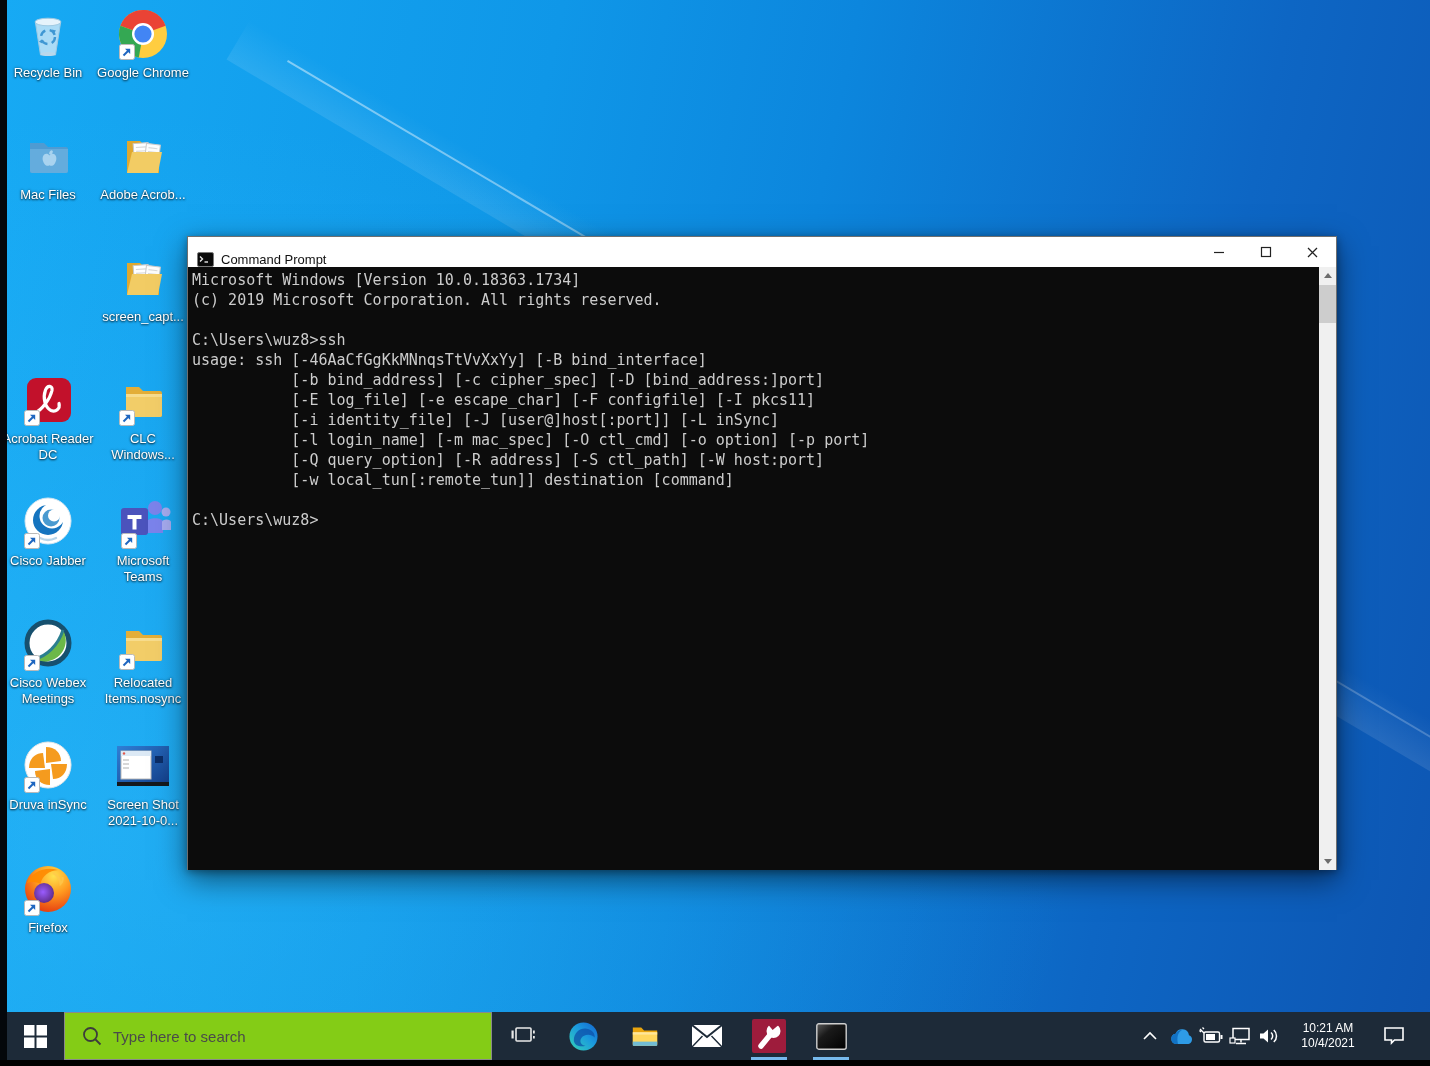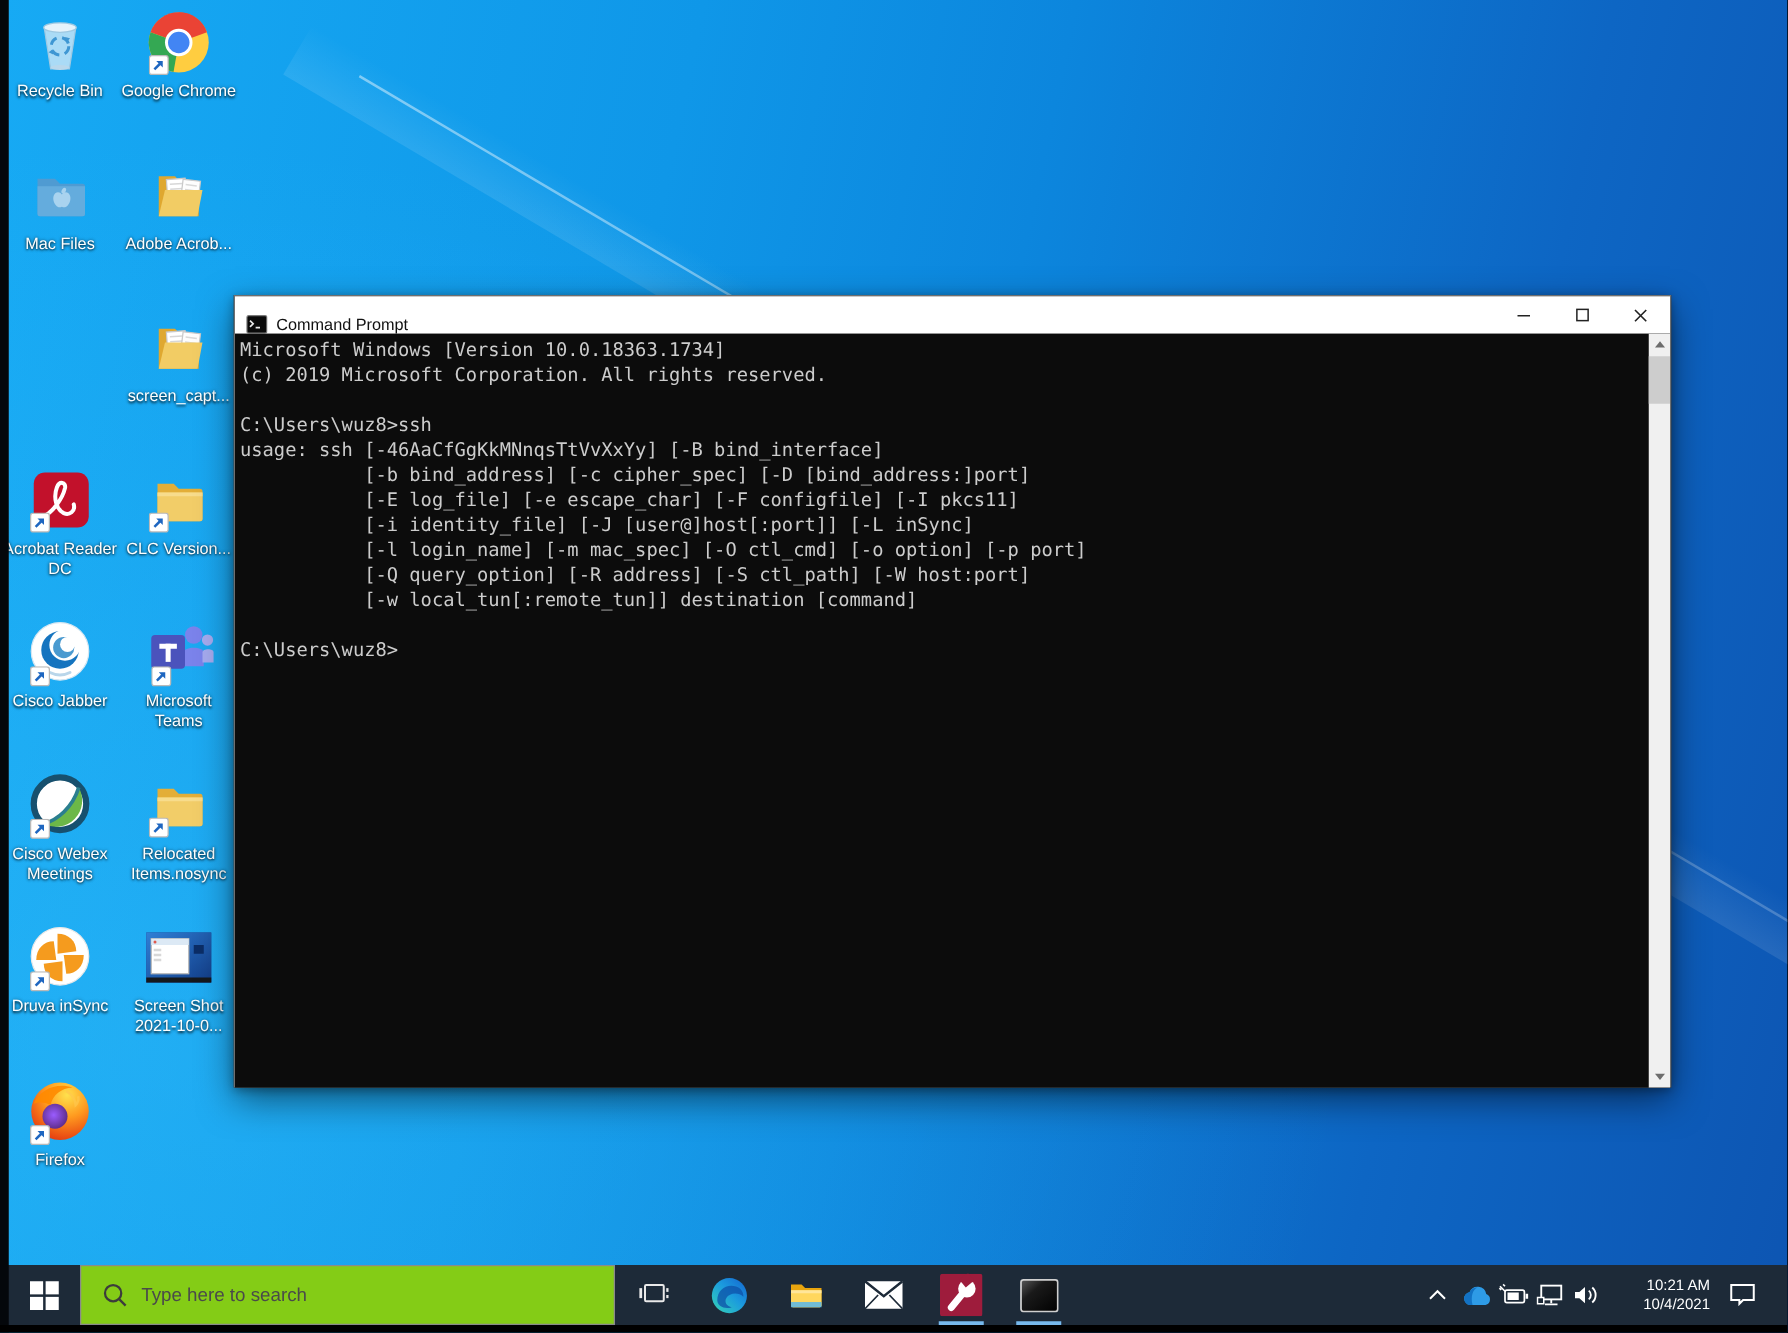--- a/index.html
+++ b/index.html
@@ -56,21 +56,21 @@
              display:block; }
   .tb-tile { position:absolute; top:0; height:48px; display:flex; align-items:center; justify-content:center; }
   .tb-underline { position:absolute; left:5px; right:5px; bottom:0; height:3px; background:#76b9ed; }
   .searchbox { position:absolute; left:64px; top:0; width:428px; height:48px; background:#84cc16;
                border:1px solid #8a8a8a; display:flex; align-items:center; }
   .searchbox svg { margin:0 10px 0 16px; }
   .searchbox input { border:none; outline:none; background:transparent; font-size:15px; color:#3b3b3b;
                      font-family:"Liberation Sans",sans-serif; width:330px; }
   .searchbox input::placeholder { color:#4a4a4a; opacity:1; }
   .tray-clock { position:absolute; left:1288px; top:0; width:80px; height:48px; display:flex; flex-direction:column;
-                align-items:flex-end; justify-content:center; color:#fff; font-size:12px; line-height:15px; }
+                align-items:center; justify-content:center; color:#fff; font-size:12px; line-height:15px; }
 </style>
 </head>
 <body>
 
 <div class="screen">
   <div class="wallpaper">
     <div class="beam-soft"></div>
     <div class="beam"></div>
   </div>
 
@@ -187,21 +187,21 @@
 
   <div class="icon-cell" style="left:97px; top:374px">
     <div class="icon-art">
         <svg width="52" height="54" viewBox="0 0 52 54">
       <use href="#def-folder"></use>
       <svg x="2" y="36">
             <use href="#def-shortcut-arrow"></use>
           </svg>
     </svg>
       </div>
-    <div class="icon-label">CLC Version...</div>
+    <div class="icon-label">CLC Windows...</div>
   </div>
 
   <div class="icon-cell" style="left:2px; top:496px">
     <div class="icon-art">
         <svg width="52" height="54" viewBox="0 0 52 54">
       <circle cx="26" cy="25" r="23" fill="#ffffff" stroke="#d4e6f2"></circle>
       <circle cx="26" cy="24" r="15" fill="#1574bf"></circle>
       <circle cx="30" cy="20" r="12.5" fill="#ffffff"></circle>
       <circle cx="29" cy="22" r="8.5" fill="#4a9ad0"></circle>
       <circle cx="32" cy="19.5" r="6" fill="#ffffff"></circle>

